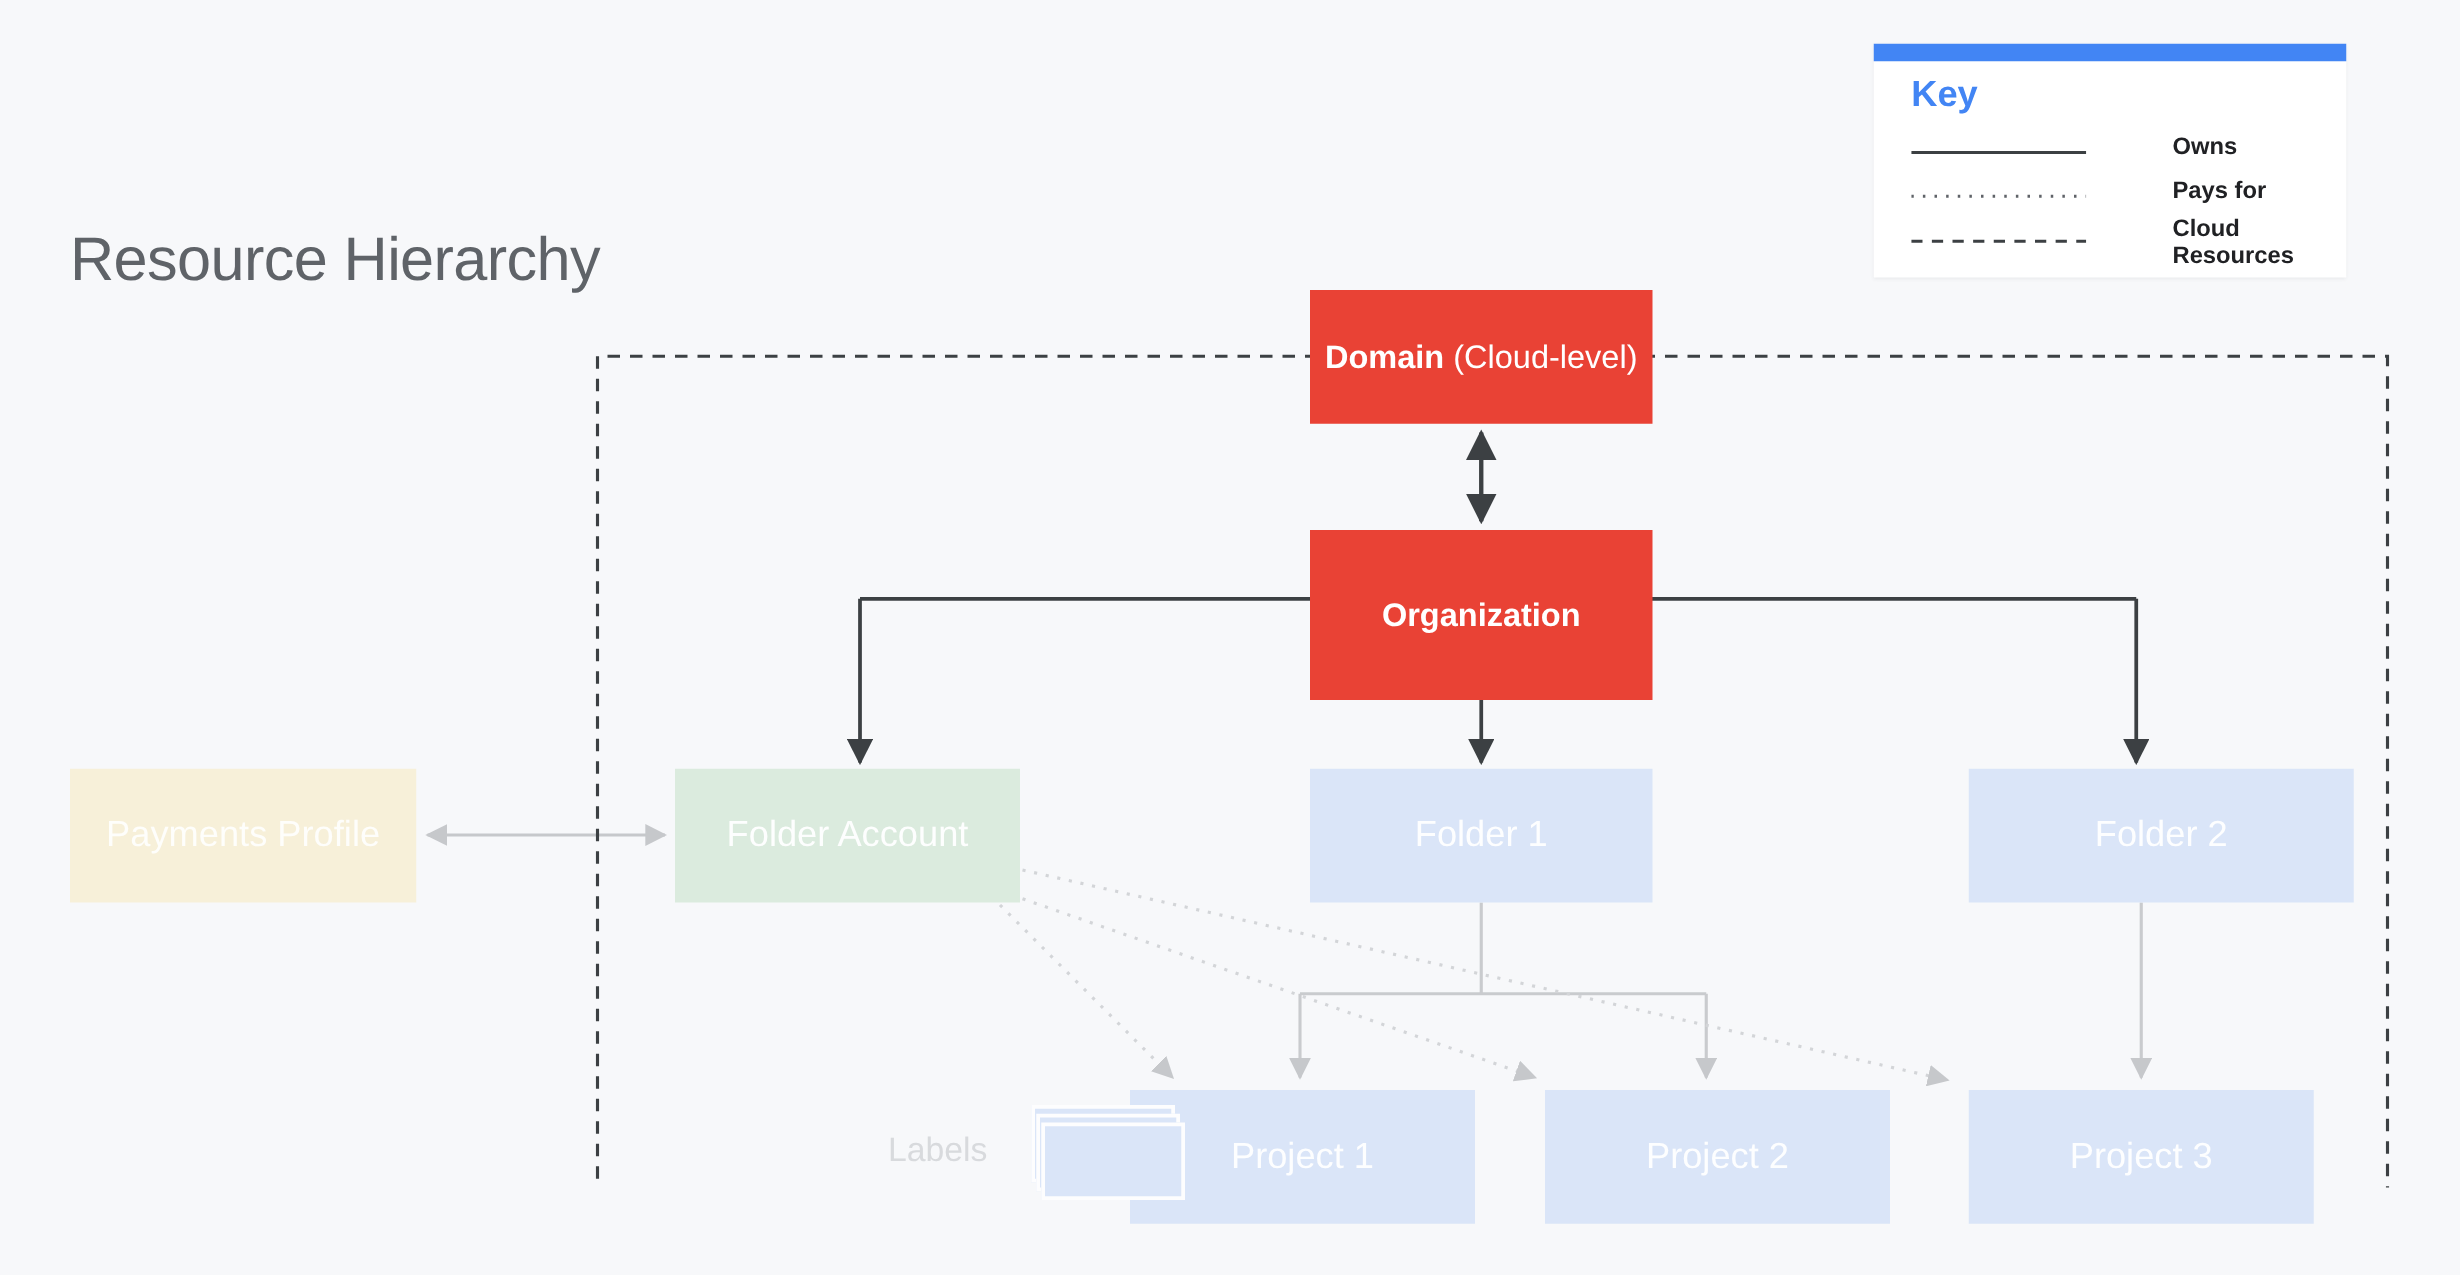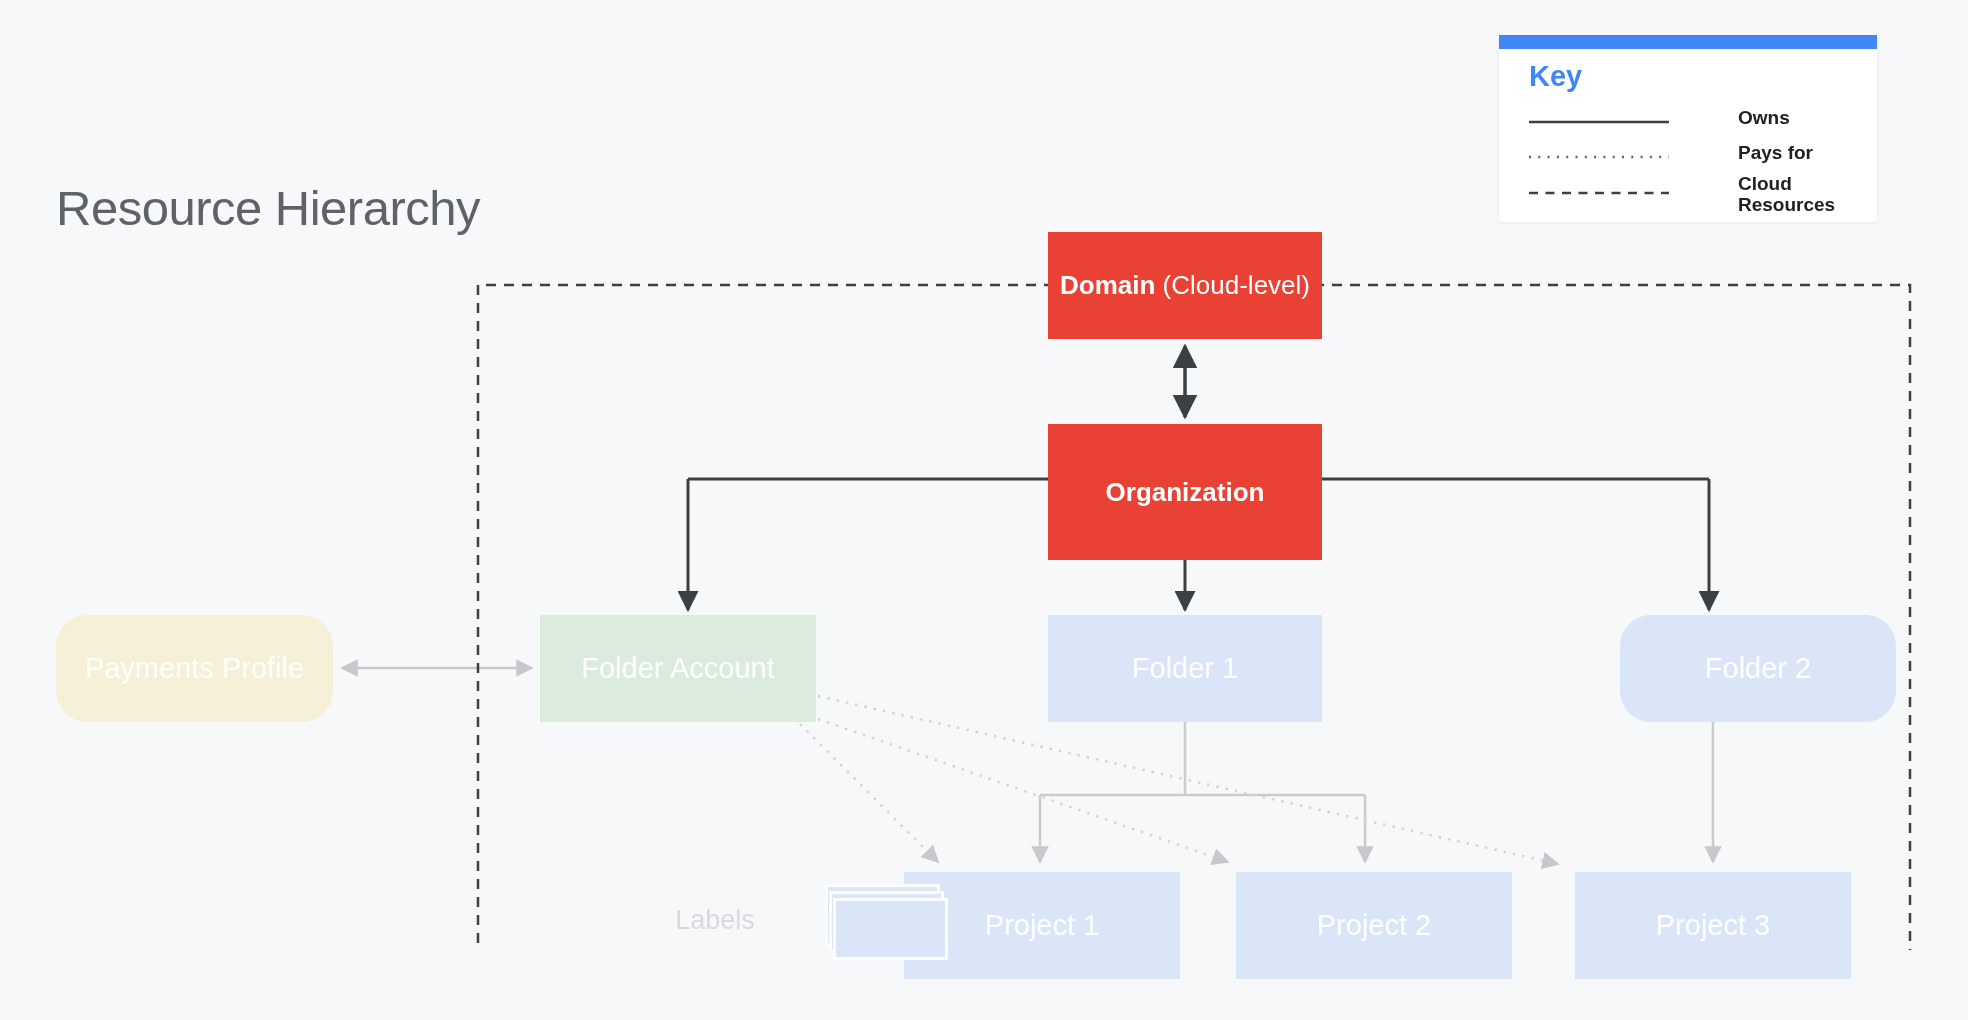--- a/index.html
+++ b/index.html
@@ -10,41 +10,41 @@
   .connectors{position:absolute;left:0;top:0;z-index:1;}
   .node{
     position:absolute;z-index:2;display:flex;align-items:center;justify-content:center;
     text-align:center;white-space:nowrap;
   }
   .node-red{background:#E94235;color:#FFFFFF;font-size:26px;}
   .node-red .b{font-weight:bold;}
   .node-red .r{font-weight:normal;margin-left:0.28em;}
   .node-blue{background:#DAE5F8;color:rgba(255,255,255,0.95);font-size:29px;}
   .node-green{background:#DBEBDE;color:rgba(255,255,255,0.95);font-size:29px;}
-  .node-cream{background:#F7F0D9;color:rgba(255,255,255,0.88);font-size:29px;border-radius:31px;}
+  .node-cream{background:#F7F0D9;color:rgba(255,255,255,0.88);font-size:29px;}
   .page-title{
     position:absolute;left:56px;top:180px;z-index:2;
     font-size:49px;color:#5F6368;letter-spacing:-0.5px;
   }
   
   .key-card{
     position:absolute;left:1499px;top:35px;width:378px;height:187px;z-index:3;
     background:#FFFFFF;box-shadow:0 1px 3px rgba(60,64,67,0.08);
   }
   .key-bar{position:absolute;left:0;top:0;width:100%;height:14px;background:#4285F4;}
   .key-title{position:absolute;left:30px;top:25px;font-size:29px;font-weight:bold;color:#4285F4;}
   .key-line{position:absolute;left:30px;width:140px;height:6px;}
   .key-label{
     position:absolute;left:215px;width:125px;font-size:19px;font-weight:bold;
     color:#202124;line-height:21px;margin-left:24px;
   }
   
   .labels-caption{
     position:absolute;left:640px;top:905px;width:150px;z-index:3;
-    text-align:center;font-size:27px;color:#D8DADD;
+    text-align:right;font-size:27px;color:#D8DADD;
   }
   .card-stack{position:absolute;left:825px;top:884px;width:135px;height:85px;z-index:3;}
   .card{
     position:absolute;width:115px;height:62px;box-sizing:border-box;
     background:#DAE5F8;border:3px solid #FDFDFE;
   }
   .card.back{left:0;top:0;}
   .card.mid{left:4px;top:7px;}
   .card.front{left:8px;top:14px;}
 </style>
@@ -112,21 +112,21 @@
   </div>
 
   <div class="node node-red" style="left:1048px;top:424px;width:274px;height:136px;font-weight:bold;">Organization</div>
 
   <div class="node node-cream" style="left:56px;top:615px;width:277px;height:107px;">Payments Profile</div>
 
   <div class="node node-green" style="left:540px;top:615px;width:276px;height:107px;">Folder Account</div>
 
   <div class="node node-blue" style="left:1048px;top:615px;width:274px;height:107px;">Folder 1</div>
 
-  <div class="node node-blue" style="left:1620px;top:615px;width:276px;height:107px;border-radius:31px;">Folder 2</div>
+  <div class="node node-blue" style="left:1575px;top:615px;width:308px;height:107px;">Folder 2</div>
 
   <div class="node node-blue" style="left:904px;top:872px;width:276px;height:107px;">Project 1</div>
 
   <div class="node node-blue" style="left:1236px;top:872px;width:276px;height:107px;">Project 2</div>
 
   <div class="node node-blue" style="left:1575px;top:872px;width:276px;height:107px;">Project 3</div>
 
   <div class="labels-caption">Labels</div>
   <div class="card-stack">
     <div class="card back"></div>

